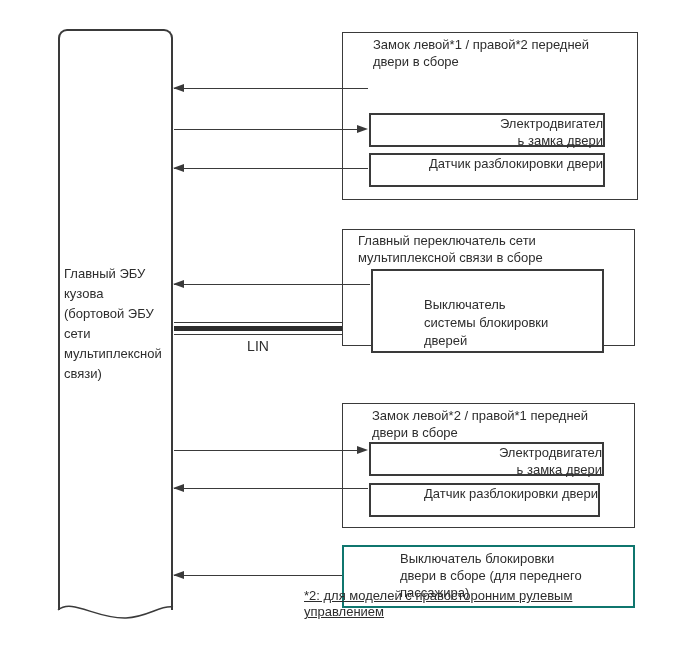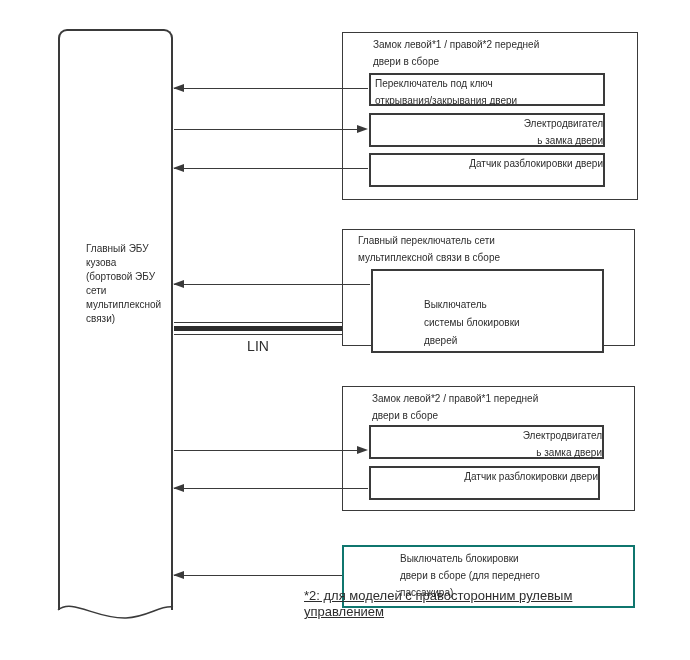--- a/index.html
+++ b/index.html
@@ -1,67 +1,63 @@
 <!DOCTYPE html>
 <html><head>
 <meta charset="utf-8">
 <style>
   html,body{margin:0;padding:0;background:#ffffff;}
   #stage{
     position:relative;width:690px;height:660px;background:#ffffff;
     font-family:"Liberation Sans", sans-serif;color:#2d2d2d;overflow:hidden;
   }
   .abs{position:absolute;}
-  .txt{white-space:pre;font-size:10px;line-height:17px;color:#2d2d2d;}
+  .txt{white-space:pre;font-size:13px;line-height:17px;color:#2d2d2d;}
   
   .ecu{
     left:58px;top:29px;width:115px;height:581px;box-sizing:border-box;
     border:2px solid #3a3a3a;border-bottom:none;
     border-top-left-radius:9px;border-top-right-radius:9px;background:#ffffff;
   }
   
   .group{box-sizing:border-box;border:1px solid #3a3a3a;background:#ffffff;}
   .g1{left:342px;top:32px;width:296px;height:168px;}
   .g2{left:342px;top:229px;width:293px;height:117px;}
-  .g3{left:342px;top:386px;width:293px;height:125px;padding-left:42px;}
+  .g3{left:342px;top:403px;width:293px;height:125px;padding-left:42px;}
   
   .inner{box-sizing:border-box;border:2px solid #3a3a3a;background:#ffffff;}
   .standalone{left:342px;top:545px;width:293px;height:63px;box-sizing:border-box;border:2px solid #0f766e;background:#ffffff;}
   
   .line{height:1px;background:#3a3a3a;}
   .arrow-l{width:0;height:0;border-top:4px solid transparent;border-bottom:4px solid transparent;border-right:11px solid #3a3a3a;}
   .arrow-r{width:0;height:0;border-top:4px solid transparent;border-bottom:4px solid transparent;border-left:11px solid #3a3a3a;}
   .bus-label{left:174px;top:338px;width:168px;text-align:center;font-size:14px;}
   .footnote{font-size:13px;line-height:16px;white-space:pre;}
   .center{text-align:right;}
 </style>
 </head>
 <body>
 
 <div id="stage">
 
   <div class="abs ecu"></div>
-  <div class="abs txt" style="left:64px;top:242px;width:112px;line-height:14px;margin-left:22px;">Главный ЭБУ
+  <div class="abs txt" style="left:64px;top:264px;width:112px;line-height:20px;">Главный ЭБУ
 кузова
 (бортовой ЭБУ
 сети
 мультиплексной
 связи)</div>
 
   <svg class="abs" style="left:56px;top:597px;" width="120" height="28" viewBox="0 0 120 28">
     <path d="M 2,13 C 16,1 40,22 70,21 C 92,20 104,8 117,10" fill="none" stroke="#3a3a3a" stroke-width="1.5"></path>
   </svg>
 
   <div class="abs group g1">
     <div class="abs txt" style="left:30px;top:3px;">Замок левой*1 / правой*2 передней
 двери в сборе</div>
-    <div class="abs inner" style="left:26px;top:40px;width:236px;height:33px;">
-      <div class="abs txt" style="left:4px;top:0px;">Переключатель под ключ
-открывания/закрывания двери</div>
-    </div>
     <div class="abs inner center" style="left:26px;top:80px;width:236px;height:34px;">
       <div class="txt" style="padding-top:0px;">Электродвигател
 ь замка двери</div>
     </div>
     <div class="abs inner center" style="left:26px;top:120px;width:236px;height:34px;">
       <div class="txt" style="padding-top:0px;">Датчик разблокировки двери</div>
     </div>
   </div>
 
   <div class="abs group g2">

